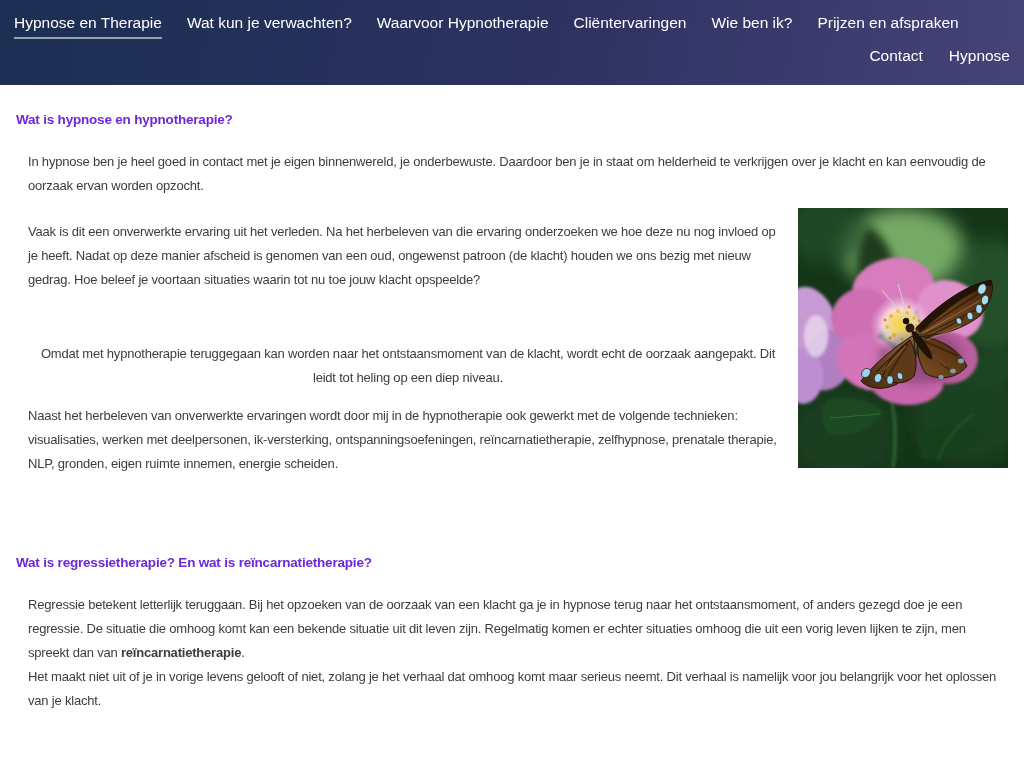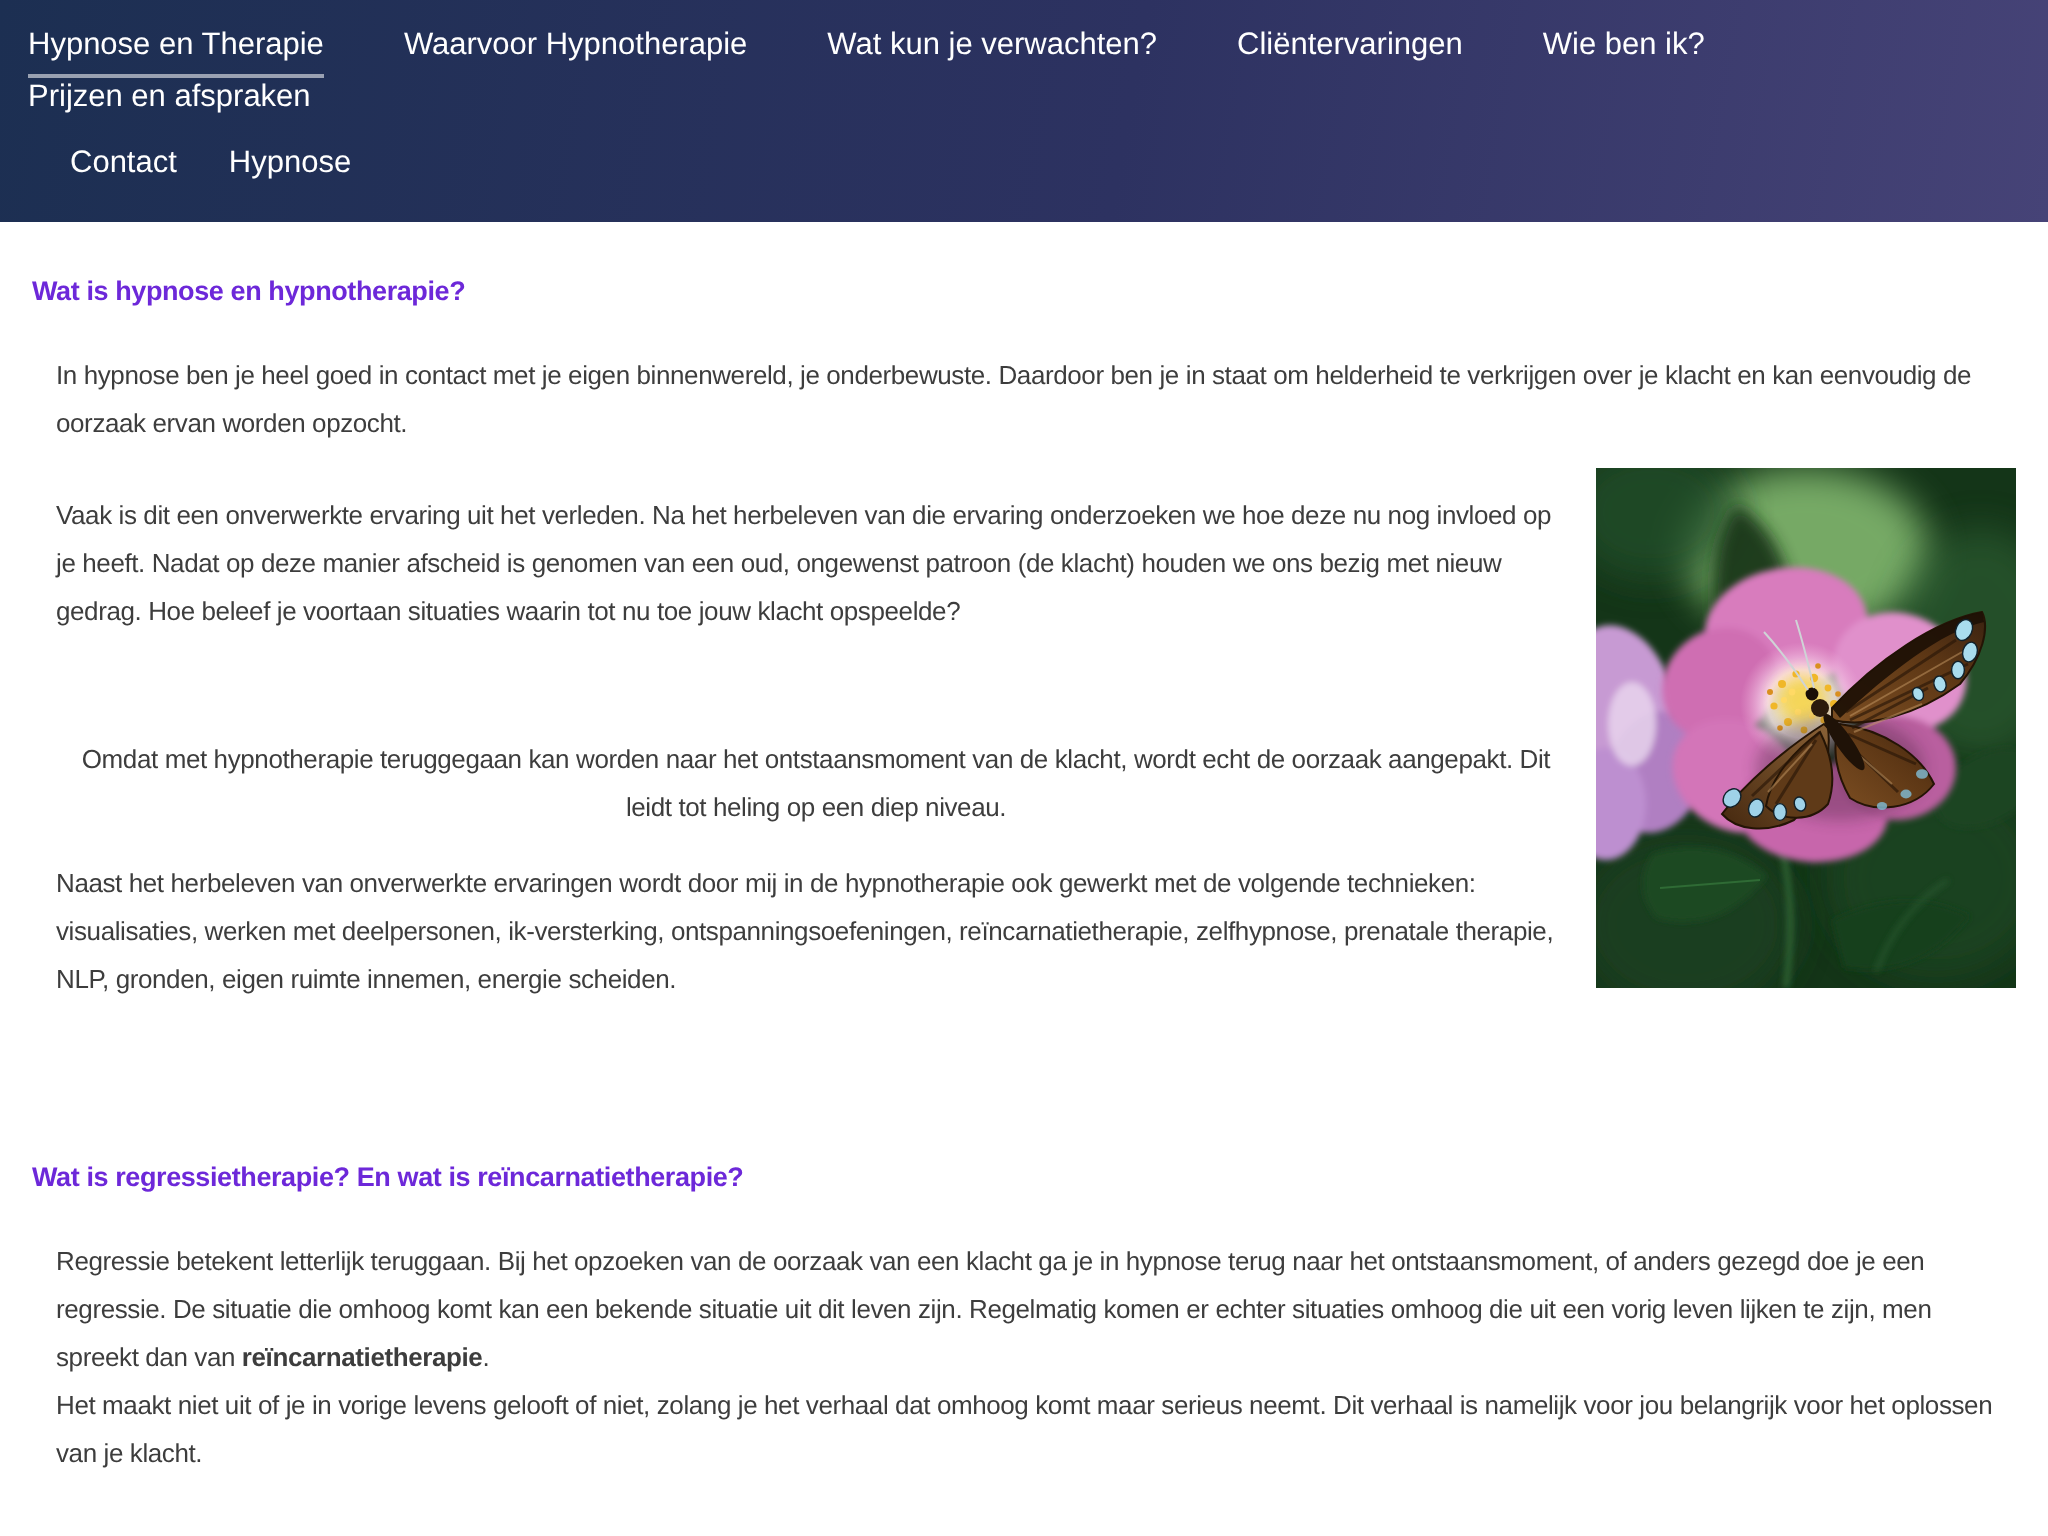--- a/index.html
+++ b/index.html
@@ -12,41 +12,42 @@
   }
 
   
   .navbar {
     background: linear-gradient(100deg, #1c2f52 0%, #2d3261 55%, #464377 100%);
     padding: 13px 14px 20px 14px;
   }
   .nav-row1 {
     display: flex;
     flex-wrap: wrap;
-    column-gap: 40px;
+    column-gap: 25px;
     align-items: flex-start;
   }
   .nav-row1 a, .nav-row2 a {
     color: #ffffff;
     text-decoration: none;
     font-size: 15.5px;
     line-height: 19px;
     white-space: nowrap;
   }
   .nav-row1 a {
     padding-bottom: 5px;
     border-bottom: 2px solid transparent;
   }
   .nav-row1 a.active {
     border-bottom-color: rgba(255,255,255,0.55);
   }
   .nav-row2 {
     display: flex;
     column-gap: 26px;
     margin: 7px 0 0 21px;
+    justify-content: flex-end;
   }
 
   
   .content {
     padding: 0 16px;
     color: #3d3d3d;
     font-size: 13px;
     letter-spacing: -0.2px;
   }
   .content h3 {
@@ -72,22 +73,22 @@
     padding: 0;
   }
   figure.photo svg { display: block; width: 210px; height: 260px; }
 </style>
 </head>
 <body>
 
 <nav class="navbar">
   <div class="nav-row1">
     <a href="#" class="active">Hypnose en Therapie</a>
+    <a href="#">Wat kun je verwachten?</a>
     <a href="#">Waarvoor Hypnotherapie</a>
-    <a href="#">Wat kun je verwachten?</a>
     <a href="#">Cliëntervaringen</a>
     <a href="#">Wie ben ik?</a>
     <a href="#">Prijzen en afspraken</a>
   </div>
   <div class="nav-row2">
     <a href="#">Contact</a>
     <a href="#">Hypnose</a>
   </div>
 </nav>
 

